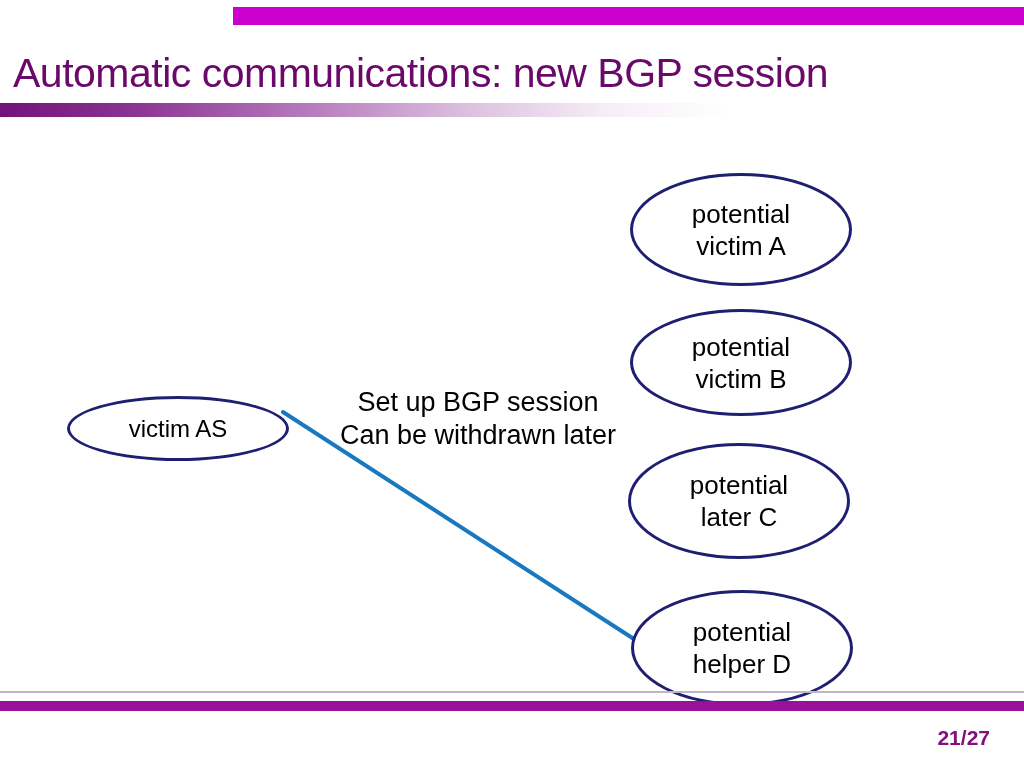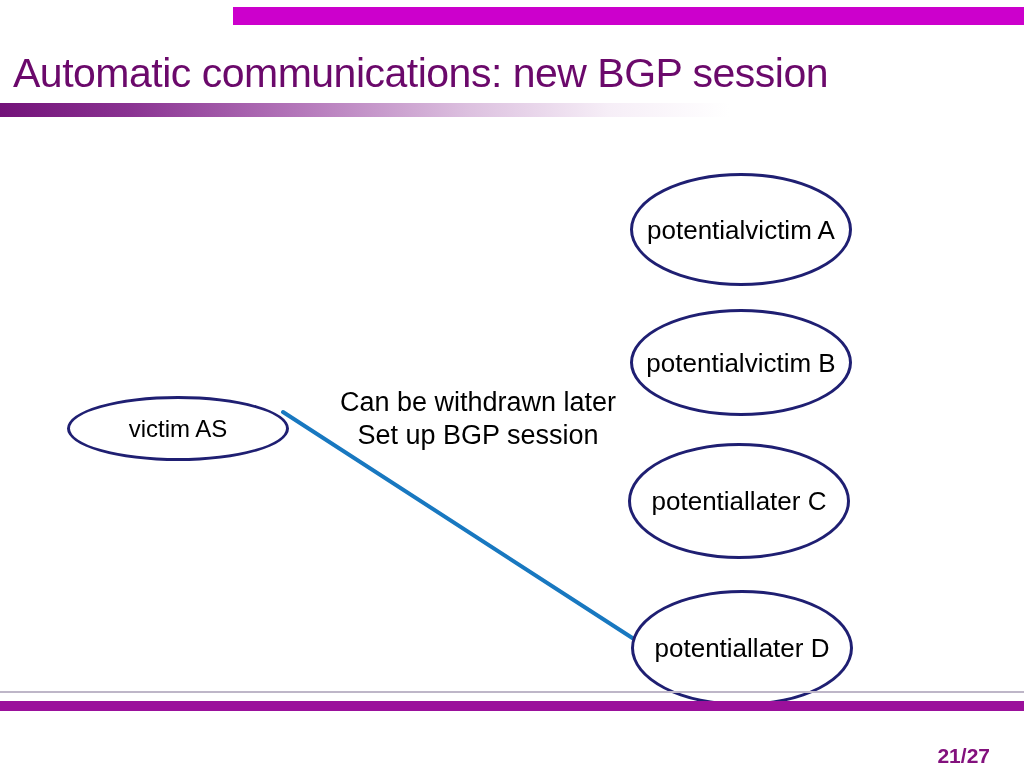--- a/index.html
+++ b/index.html
@@ -55,21 +55,21 @@
     height: 768px;
     pointer-events: none;
   }
   
   .node {
     position: absolute;
     border: 3px solid #1f1f72;
     border-radius: 50%;
     background: #ffffff;
     display: flex;
-    flex-direction: row;
+    flex-direction: column;
     align-items: center;
     justify-content: center;
     text-align: center;
     color: #000000;
   }
   .node.victim {
     left: 67px;
     top: 396px;
     width: 216px;
     height: 59px;
@@ -108,21 +108,21 @@
     position: absolute;
     left: 0;
     right: 0;
     top: 701px;
     height: 10px;
     background: #9b109b;
   }
   .page-number {
     position: absolute;
     right: 34px;
-    top: 744px;
+    top: 726px;
     font-size: 21px;
     font-weight: bold;
     color: #83117d;
   }
 </style>
 </head>
 <body>
 
 <div class="slide">
 
@@ -134,41 +134,41 @@
 
   <svg class="connector" viewBox="0 0 1024 768">
     <line x1="283" y1="412" x2="637" y2="641" stroke-width="4" stroke-linecap="round" stroke="#1878c0"></line>
   </svg>
 
   <div class="node victim">
     <span>victim AS</span>
   </div>
 
   <div class="annotation">
+    <div>Set up BGP session</div>
     <div>Can be withdrawn later</div>
-    <div>Set up BGP session</div>
   </div>
 
   <div class="node helper helper-a">
     <span>potential</span>
     <span>victim A</span>
   </div>
 
   <div class="node helper helper-b">
     <span>potential</span>
     <span>victim B</span>
   </div>
 
   <div class="node helper helper-c">
     <span>potential</span>
     <span>later C</span>
   </div>
 
   <div class="node helper helper-d">
     <span>potential</span>
-    <span>later D</span>
+    <span>helper D</span>
   </div>
 
   <div class="footer-thin-line"></div>
   <div class="footer-bar"></div>
   <div class="page-number">21/27</div>
 
 </div>
 
 </body></html>

